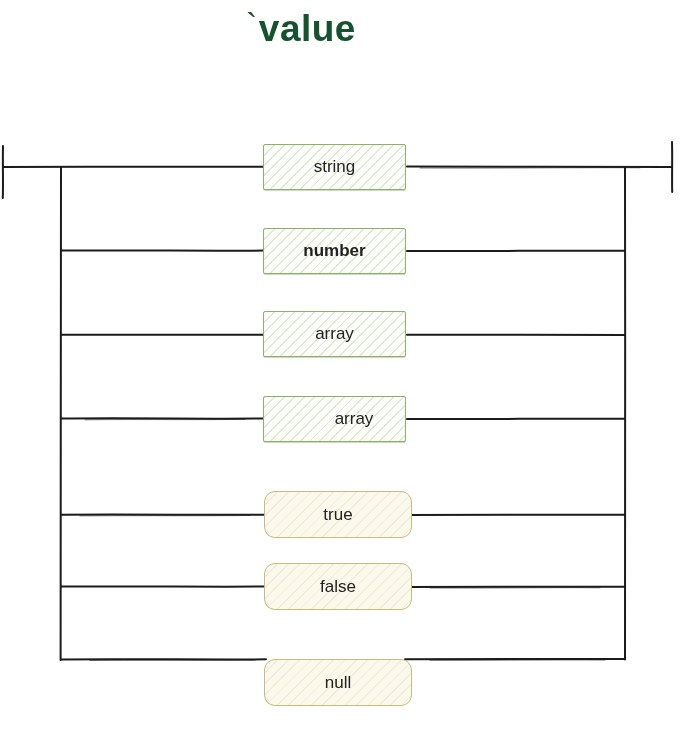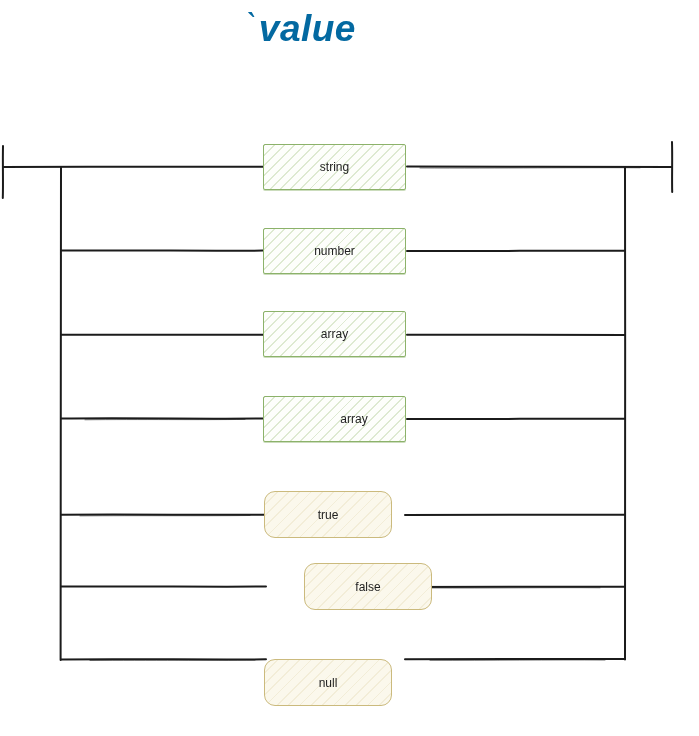--- a/index.html
+++ b/index.html
@@ -29,72 +29,71 @@
   }
   #rails path.ghost{
     stroke-width:1;
     opacity:0.55;
   }
   .page-title{
     position:absolute;
     left:246px;top:8px;
     font-size:37px;
     font-weight:700;
-    color:#0369a1;
+    color:#14532d;
     letter-spacing:0.5px;
     white-space:nowrap;
-    font-style:italic;
   }
   .page-title .accent{
     font-weight:400;
     font-size:34px;
     position:relative;
     top:-4px;
     margin-right:1px;
   }
   .node{
     position:absolute;
     left:263px;
     width:143px;
     height:46px;
     display:flex;
     align-items:center;
     justify-content:center;
-    font-size:12px;
+    font-size:17px;
     color:var(--text);
     box-sizing:border-box;
   }
   .nonterminal{
     border:1.6px solid var(--nt-border);
     border-radius:2px;
     background:
       repeating-linear-gradient(135deg,
         var(--nt-hatch) 0px, var(--nt-hatch) 1.3px,
         transparent 1.3px, transparent 7px),
       #fdfefb;
     box-shadow:0 1px 0 rgba(140,178,106,0.45);
   }
   .terminal{
     left:264px;
-    width:128px;
+    width:148px;
     height:47px;
     border:1.8px solid var(--t-border);
     border-radius:11px;
     background:
       repeating-linear-gradient(135deg,
         var(--t-hatch) 0px, var(--t-hatch) 1.2px,
         transparent 1.2px, transparent 8px),
       var(--t-fill);
   }
   .pos-string{top:144px;}
-  .pos-number{top:228px;}
+  .pos-number{top:228px;font-weight:bold;}
   .pos-object{top:311px;}
   .pos-array{top:396px;padding-left:39px;}
   .pos-true{top:491px;}
-  .pos-false{top:563px;margin-left:40px;}
+  .pos-false{top:563px;}
   .pos-null{top:635px;margin-top:24px;}
 </style>
 </head>
 <body>
 
 <div id="stage">
 
   <svg id="rails" width="699" height="736" viewBox="0 0 699 736" aria-hidden="true">
 
     <path d="M3 146 C2.6 164 3.3 182 2.8 198"></path>

